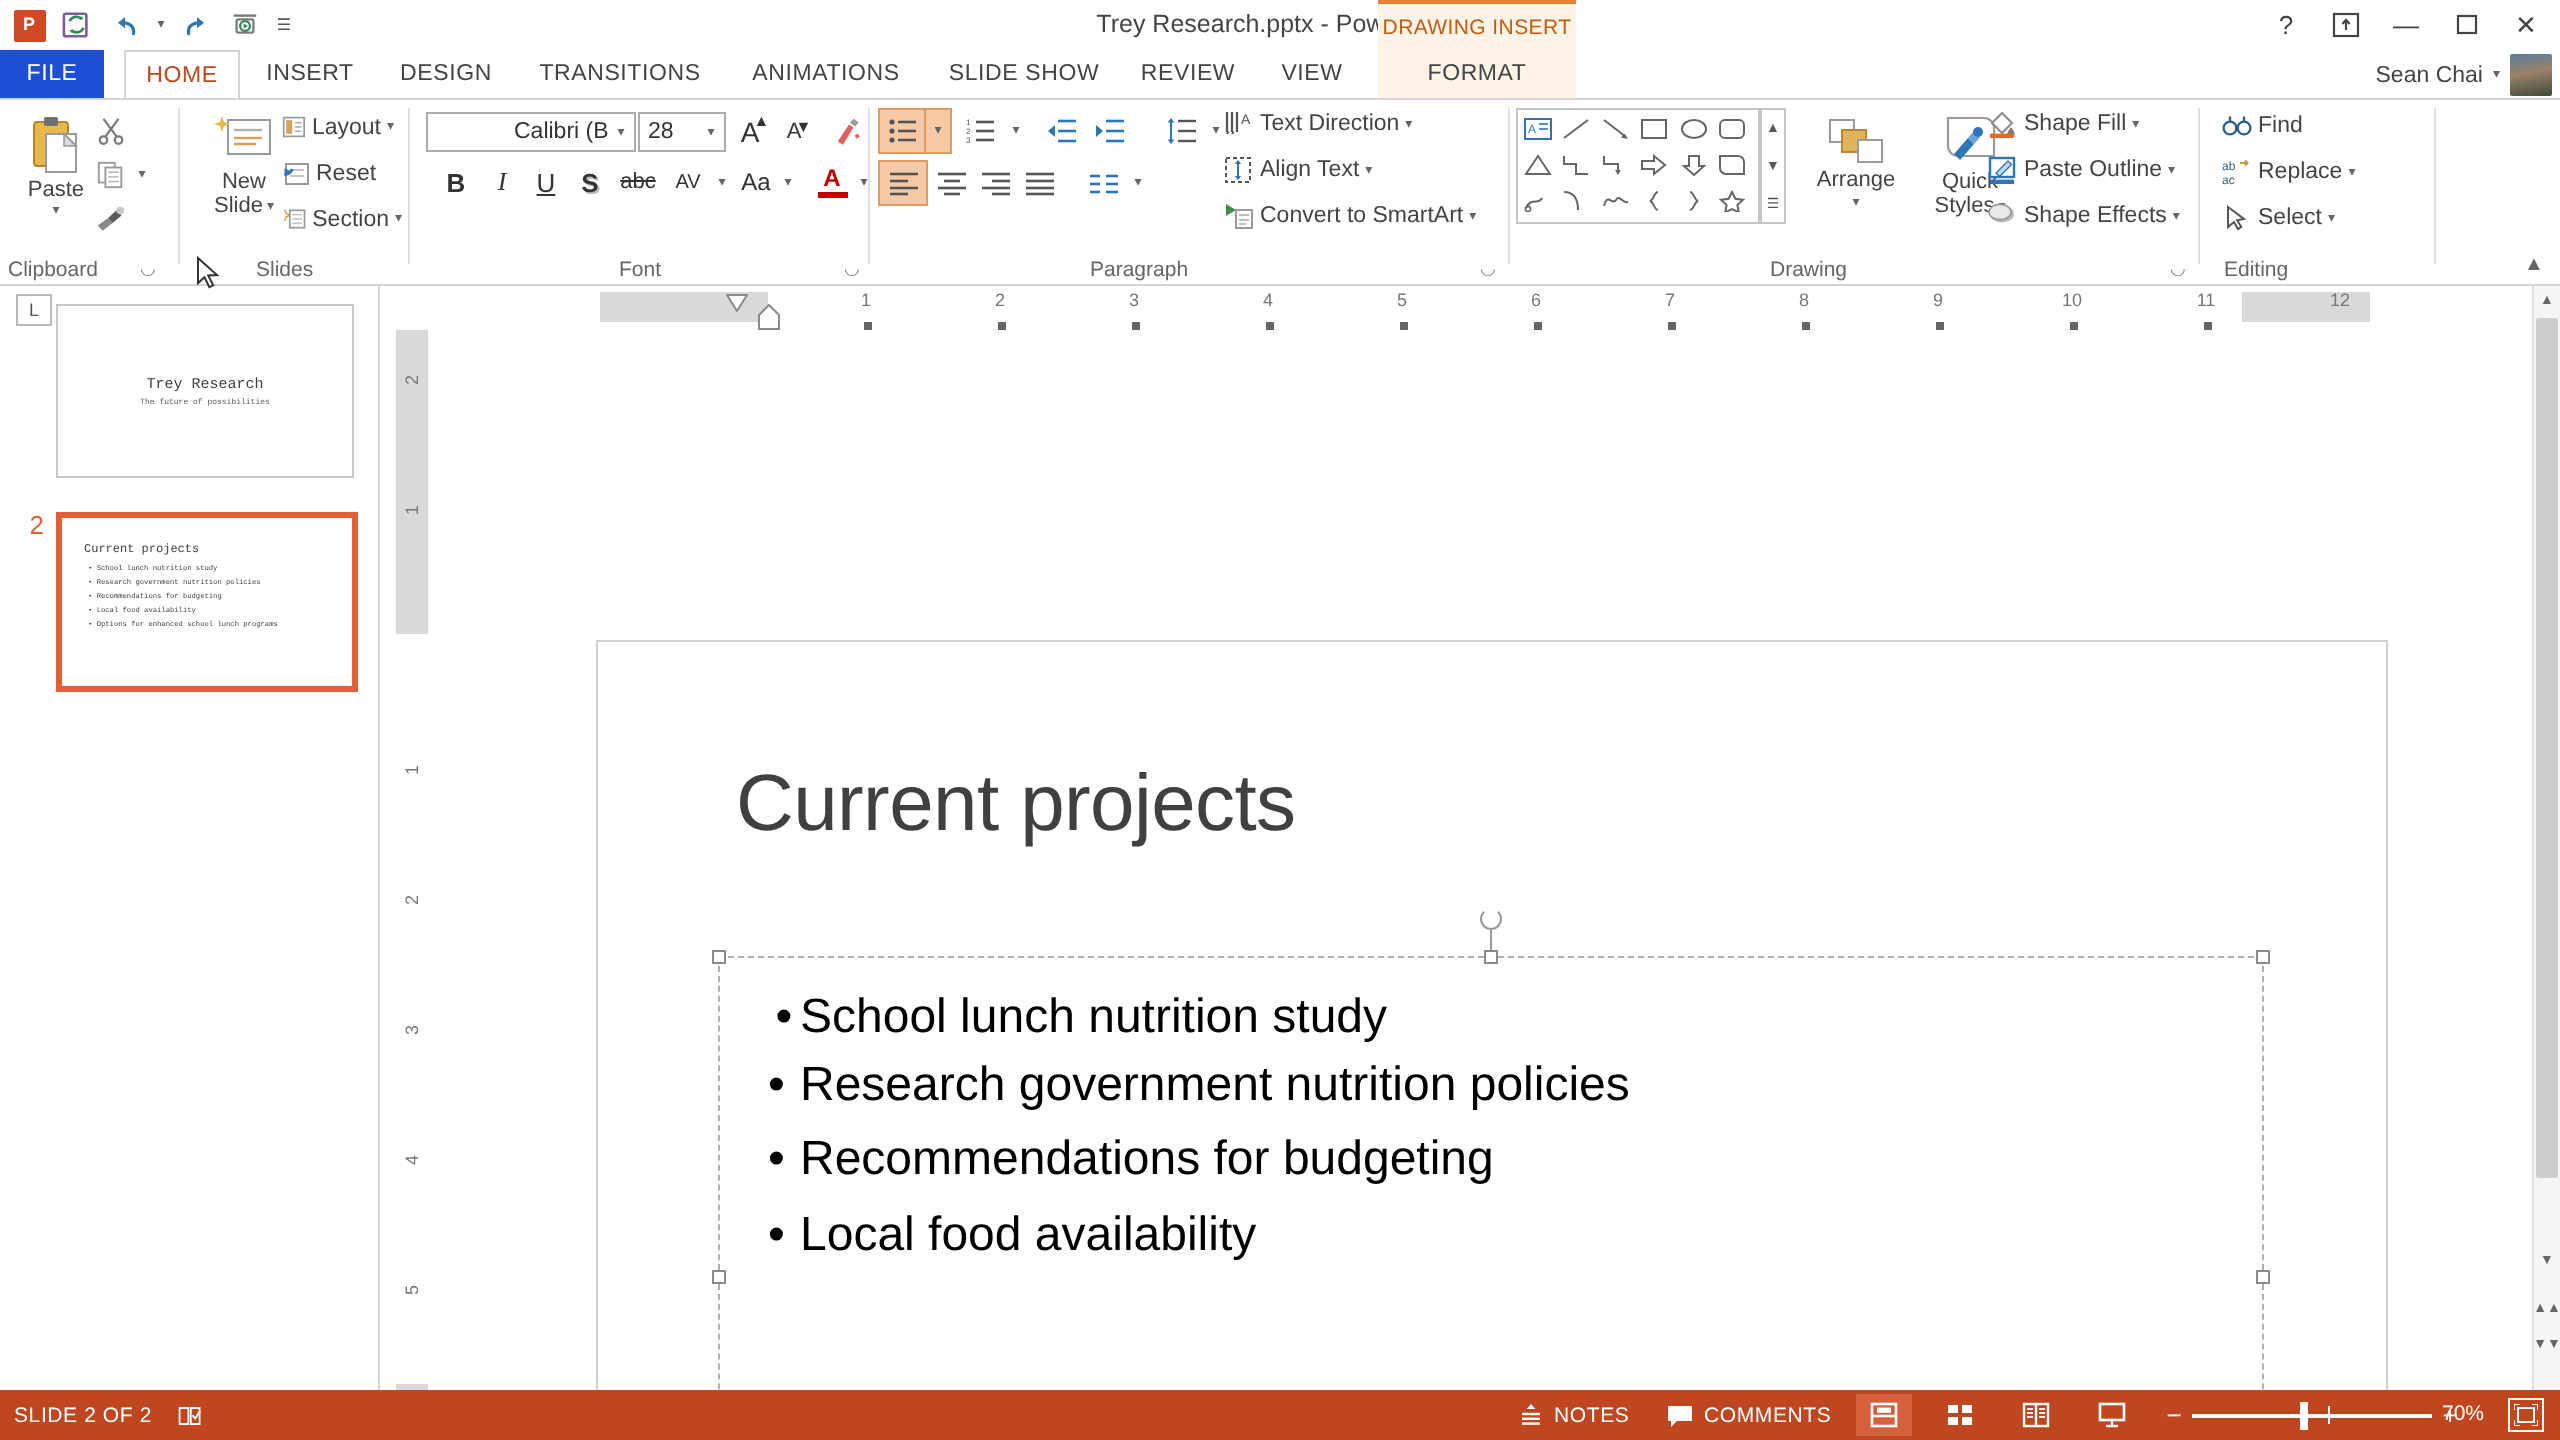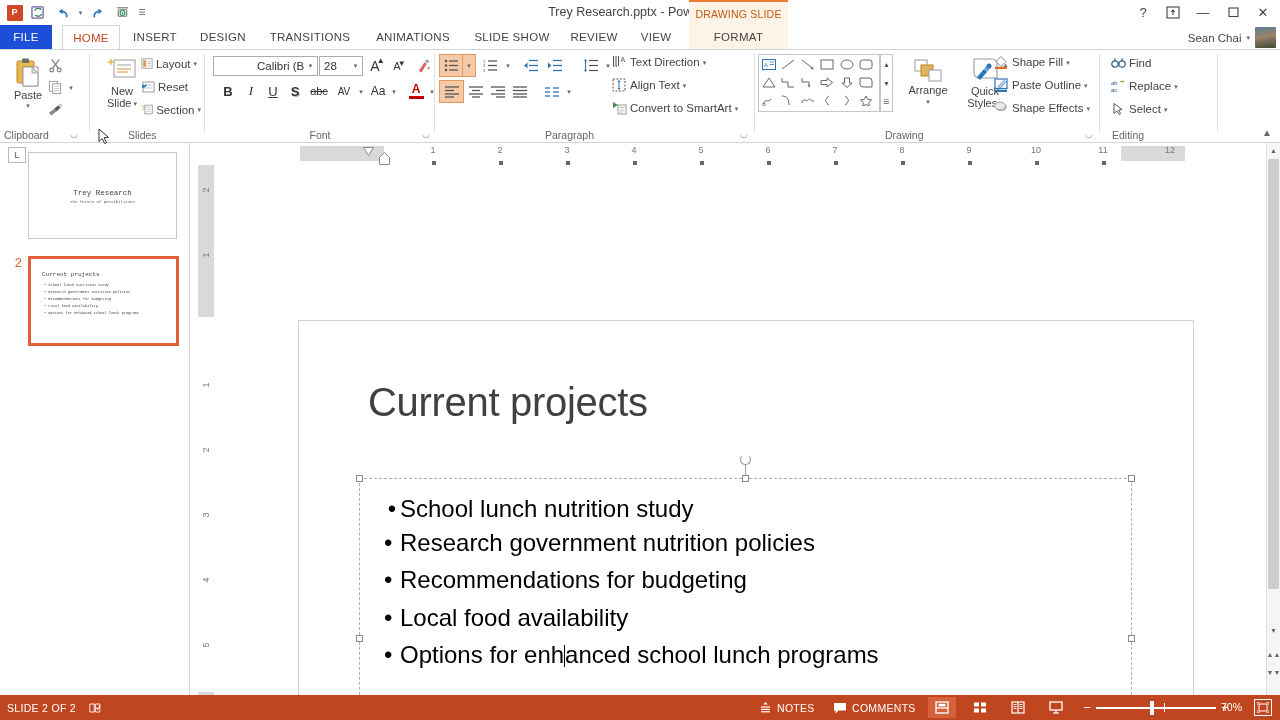--- a/index.html
+++ b/index.html
@@ -176,21 +176,21 @@
         </svg>
       </div>
       <div class="qat-ico" style="width:12px;">
         <span style="font-size:8px;color:#555;">☰</span>
       </div>
     </div>
 
     <div class="doc-title">Trey Research.pptx - PowerPoint</div>
 
     <div class="drawing-tools">
-      <span>DRAWING SLIDE</span>
+      <span>DRAWING INSERT</span>
     </div>
 
     <div class="wincontrols">
       <div class="wc">?</div>
       <div class="wc">
         <svg width="14" height="13" viewBox="0 0 14 13">
           <rect x="1" y="1" width="12" height="11" fill="none" stroke="#444" stroke-width="1.1"></rect>
           <path d="M7 9V4.2M5.2 6L7 4l1.8 2" fill="none" stroke="#444" stroke-width="1.1"></path>
         </svg>
       </div>
@@ -809,23 +809,20 @@
           </div>
           <div class="bullet" style="top:50px;">
             <span class="dot">•</span><span>Research government nutrition policies</span>
           </div>
           <div class="bullet" style="top:87px;">
             <span class="dot">•</span><span>Recommendations for budgeting</span>
           </div>
           <div class="bullet" style="top:125px;">
             <span class="dot">•</span><span>Local food availability</span>
           </div>
-          <div class="bullet" style="top:162px;">
-            <span class="dot">•</span><span id="bullet5">Options for enh<span class="caret-text"></span>anced school lunch programs</span>
-          </div>
         </div>
 
         <div class="handle" style="left:57px;top:154px;"></div>
         <div class="handle" style="left:443px;top:154px;"></div>
         <div class="handle" style="left:829px;top:154px;"></div>
         <div class="handle" style="left:57px;top:314px;"></div>
         <div class="handle" style="left:829px;top:314px;"></div>
 
         <div class="rot" style="left:441px;top:133px;"></div>
         <div class="rot-stem" style="left:446px;top:144px;"></div>

